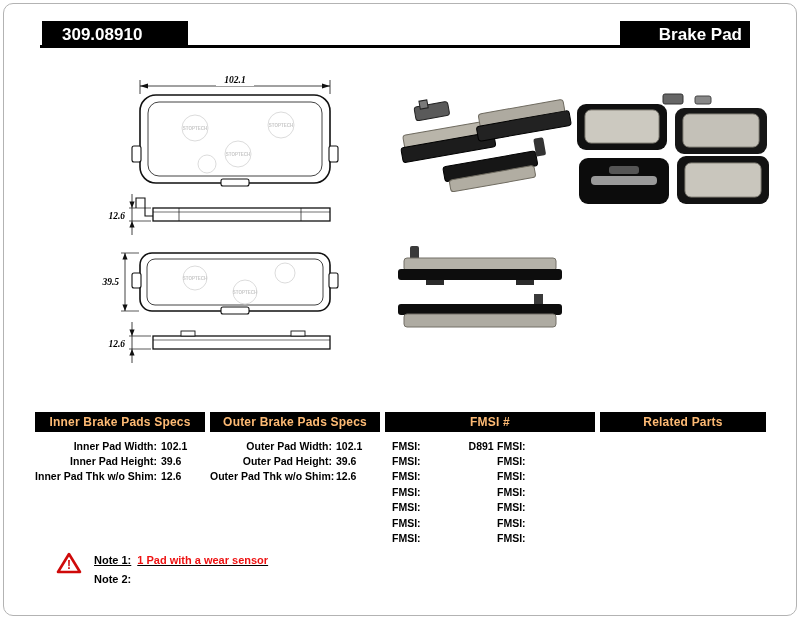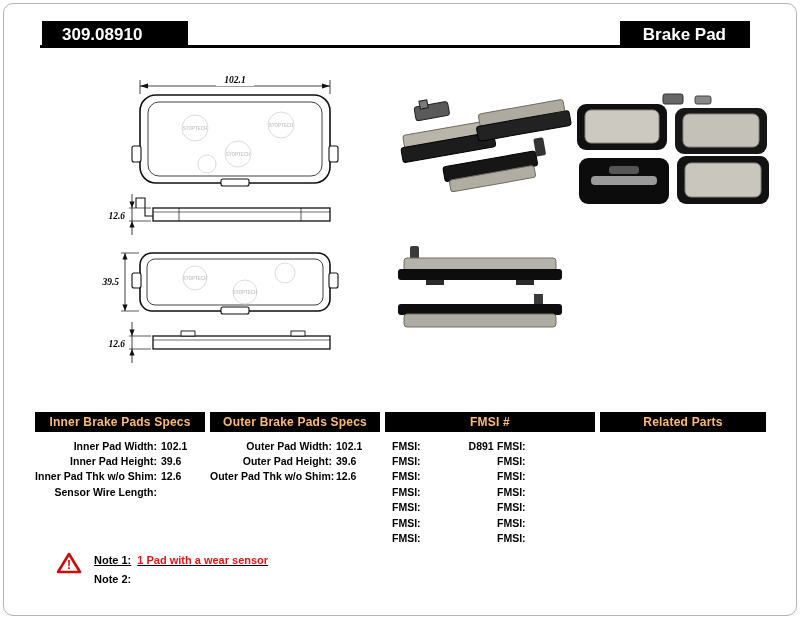--- a/index.html
+++ b/index.html
@@ -6,21 +6,21 @@
   .page { position:relative; width:800px; height:619px; background:#fff;
           font-family:"Liberation Sans", sans-serif; color:#000; overflow:hidden; }
   .frame { position:absolute; left:3px; top:3px; right:3px; bottom:3px;
            border:1px solid #b3b3b3; border-radius:10px; pointer-events:none; }
   .hdr-rule { position:absolute; left:40px; right:50px; top:45px; height:3px; background:#000; }
   .part-box { position:absolute; left:42px; top:21px; width:146px; height:27px; background:#000;
               color:#fff; font-size:17px; font-weight:bold; display:flex; align-items:center;
               padding-left:20px; box-sizing:border-box; }
   .type-box { position:absolute; right:50px; top:21px; width:130px; height:27px; background:#000;
               color:#fff; font-size:17px; font-weight:bold; display:flex; align-items:center;
-              justify-content:flex-end; padding-right:24px; box-sizing:border-box; }
+              justify-content:flex-end; padding-right:8px; box-sizing:border-box; }
   svg.abs { position:absolute; }
   .dim { font-family:"Liberation Serif", serif; font-style:italic; font-weight:bold;
          font-size:9.5px; fill:#000; }
   .wm  { font-size:4.5px; fill:#c9c9c9; text-anchor:middle; font-weight:bold; }
   .col-header { position:absolute; top:412px; height:20px; background:#000; color:#fdba74;
                 font-size:12px; font-weight:bold; display:flex; align-items:center;
                 justify-content:center; letter-spacing:0.2px; }
   .rows { position:absolute; top:438px; }
   .srow { display:flex; height:15.4px; align-items:center; font-size:10.5px; font-weight:bold;
           white-space:nowrap; }
@@ -177,24 +177,20 @@
       <span class="val">102.1</span>
     </div>
     <div class="srow">
       <span class="lbl">Inner Pad Height:</span>
       <span class="val">39.6</span>
     </div>
     <div class="srow">
       <span class="lbl">Inner Pad Thk w/o Shim:</span>
       <span class="val">12.6</span>
     </div>
-    <div class="srow">
-      <span class="lbl">Sensor Wire Length:</span>
-      <span class="val"></span>
-    </div>
   </div>
 
   <div class="rows" style="left:210px; width:172px;">
     <div class="srow">
       <span class="lbl">Outer Pad Width:</span>
       <span class="val">102.1</span>
     </div>
     <div class="srow">
       <span class="lbl">Outer Pad Height:</span>
       <span class="val">39.6</span>

